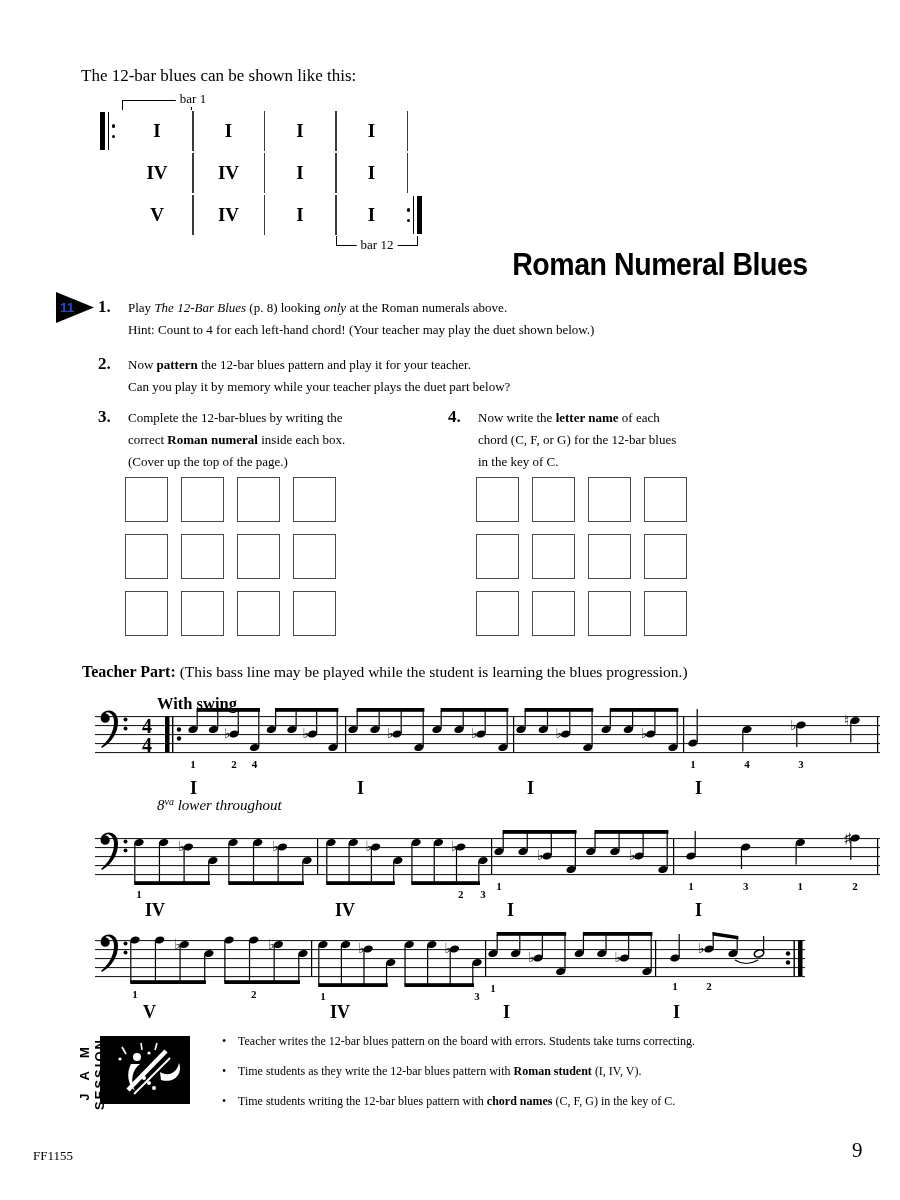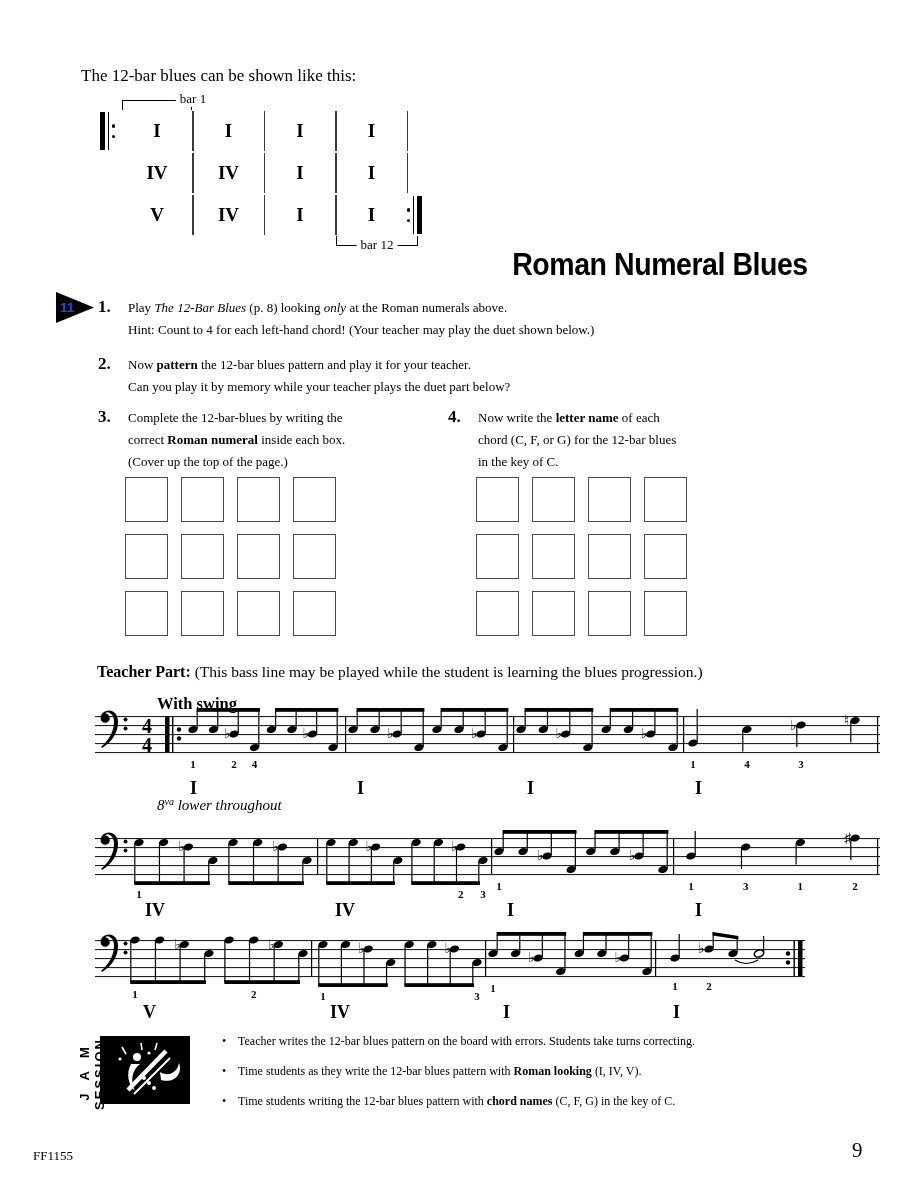--- a/index.html
+++ b/index.html
@@ -36,21 +36,21 @@
   #ex1{left:98px;top:297px;width:770px;}
   #ex2{left:98px;top:354px;width:770px;}
   #ex3{left:98px;top:407px;width:352px;}
   #ex4{left:448px;top:407px;width:340px;}
   
   .grid{display:grid;grid-template-columns:repeat(4,43px);grid-auto-rows:45px;gap:12px 13px;}
   .box{border:1.6px solid #4a4a4a;background:#fff;}
   #grid-left{left:125px;top:477px;}
   #grid-right{left:476px;top:477px;}
   
-  #teacher-line{left:97px;top:663px;font-size:15.5px;}
+  #teacher-line{left:82px;top:663px;font-size:15.5px;}
   #teacher-line b{font-size:16px;}
   #tempo{left:157px;top:694px;font-weight:bold;font-size:16.5px;}
   .sys{left:95px;}
   #sys1{top:700px;}
   #sys2{top:822px;}
   #sys3{top:924px;}
   
   #jam-label{left:42px;top:1026px;width:100px;height:96px;display:flex;align-items:center;justify-content:center;}
   #jam-label .rot{transform:rotate(-90deg);text-align:center;white-space:nowrap;font-family:"Liberation Sans",sans-serif;font-weight:bold;font-size:13px;line-height:15px;}
   #jam-label .l1{letter-spacing:13px;text-indent:13px;}
@@ -511,18 +511,18 @@
     <circle cx="54" cy="52" r="2" fill="#fff"></circle>
     <line x1="22" y1="11" x2="26" y2="18" stroke="#fff" stroke-width="1.6"></line>
     <line x1="41" y1="7" x2="42" y2="14" stroke="#fff" stroke-width="1.6"></line>
     <line x1="57" y1="7" x2="55" y2="14" stroke="#fff" stroke-width="1.6"></line>
     <circle cx="20" cy="23" r="1.6" fill="#fff"></circle>
     <circle cx="49" cy="17" r="1.6" fill="#fff"></circle>
   </svg>
 </div>
 <div class="abs" id="bullets">
     <div><span class="bullet-dot">•</span><span>Teacher writes the 12-bar blues pattern on the board with errors. Students take turns correcting.</span></div>
-    <div><span class="bullet-dot">•</span><span>Time students as they write the 12-bar blues pattern with </span><span style="font-weight: bold;">Roman looking</span><span> (I, IV, V).</span></div>
+    <div><span class="bullet-dot">•</span><span>Time students as they write the 12-bar blues pattern with </span><span style="font-weight: bold;">Roman student</span><span> (I, IV, V).</span></div>
     <div><span class="bullet-dot">•</span><span>Time students writing the 12-bar blues pattern with </span><span style="font-weight: bold;">chord names</span><span> (C, F, G) in the key of C.</span></div>
   </div>
 
 <div class="abs" id="footer-left">FF1155</div>
 <div class="abs" id="page-num">9</div>
 
 </body></html>

